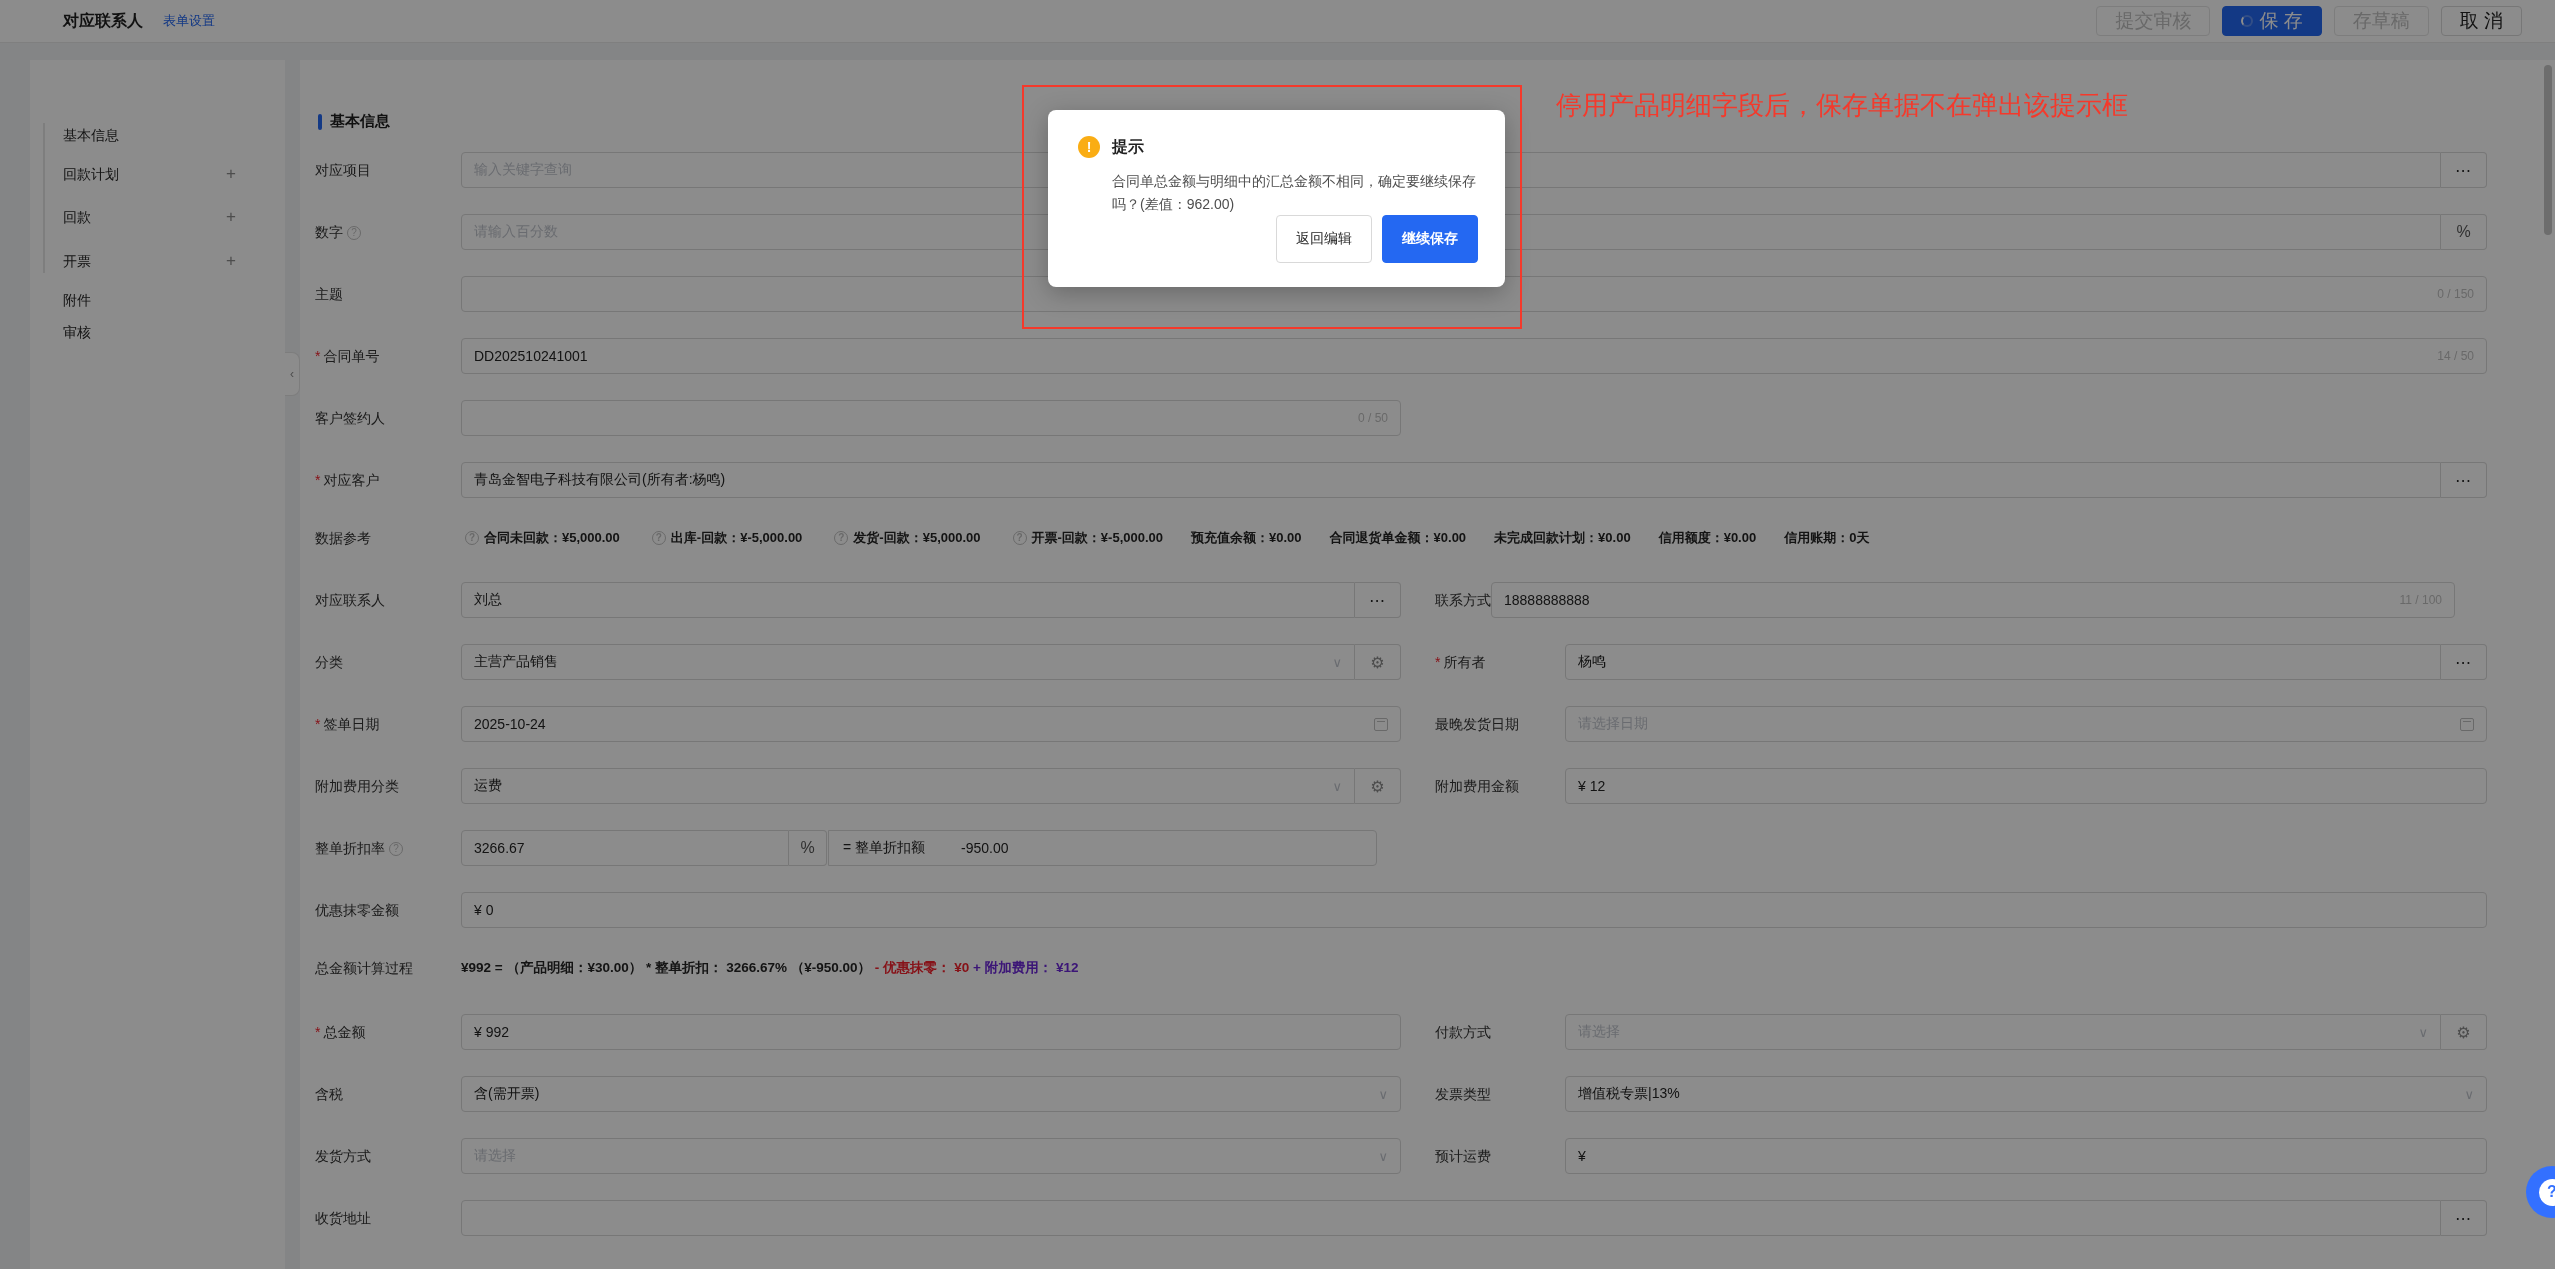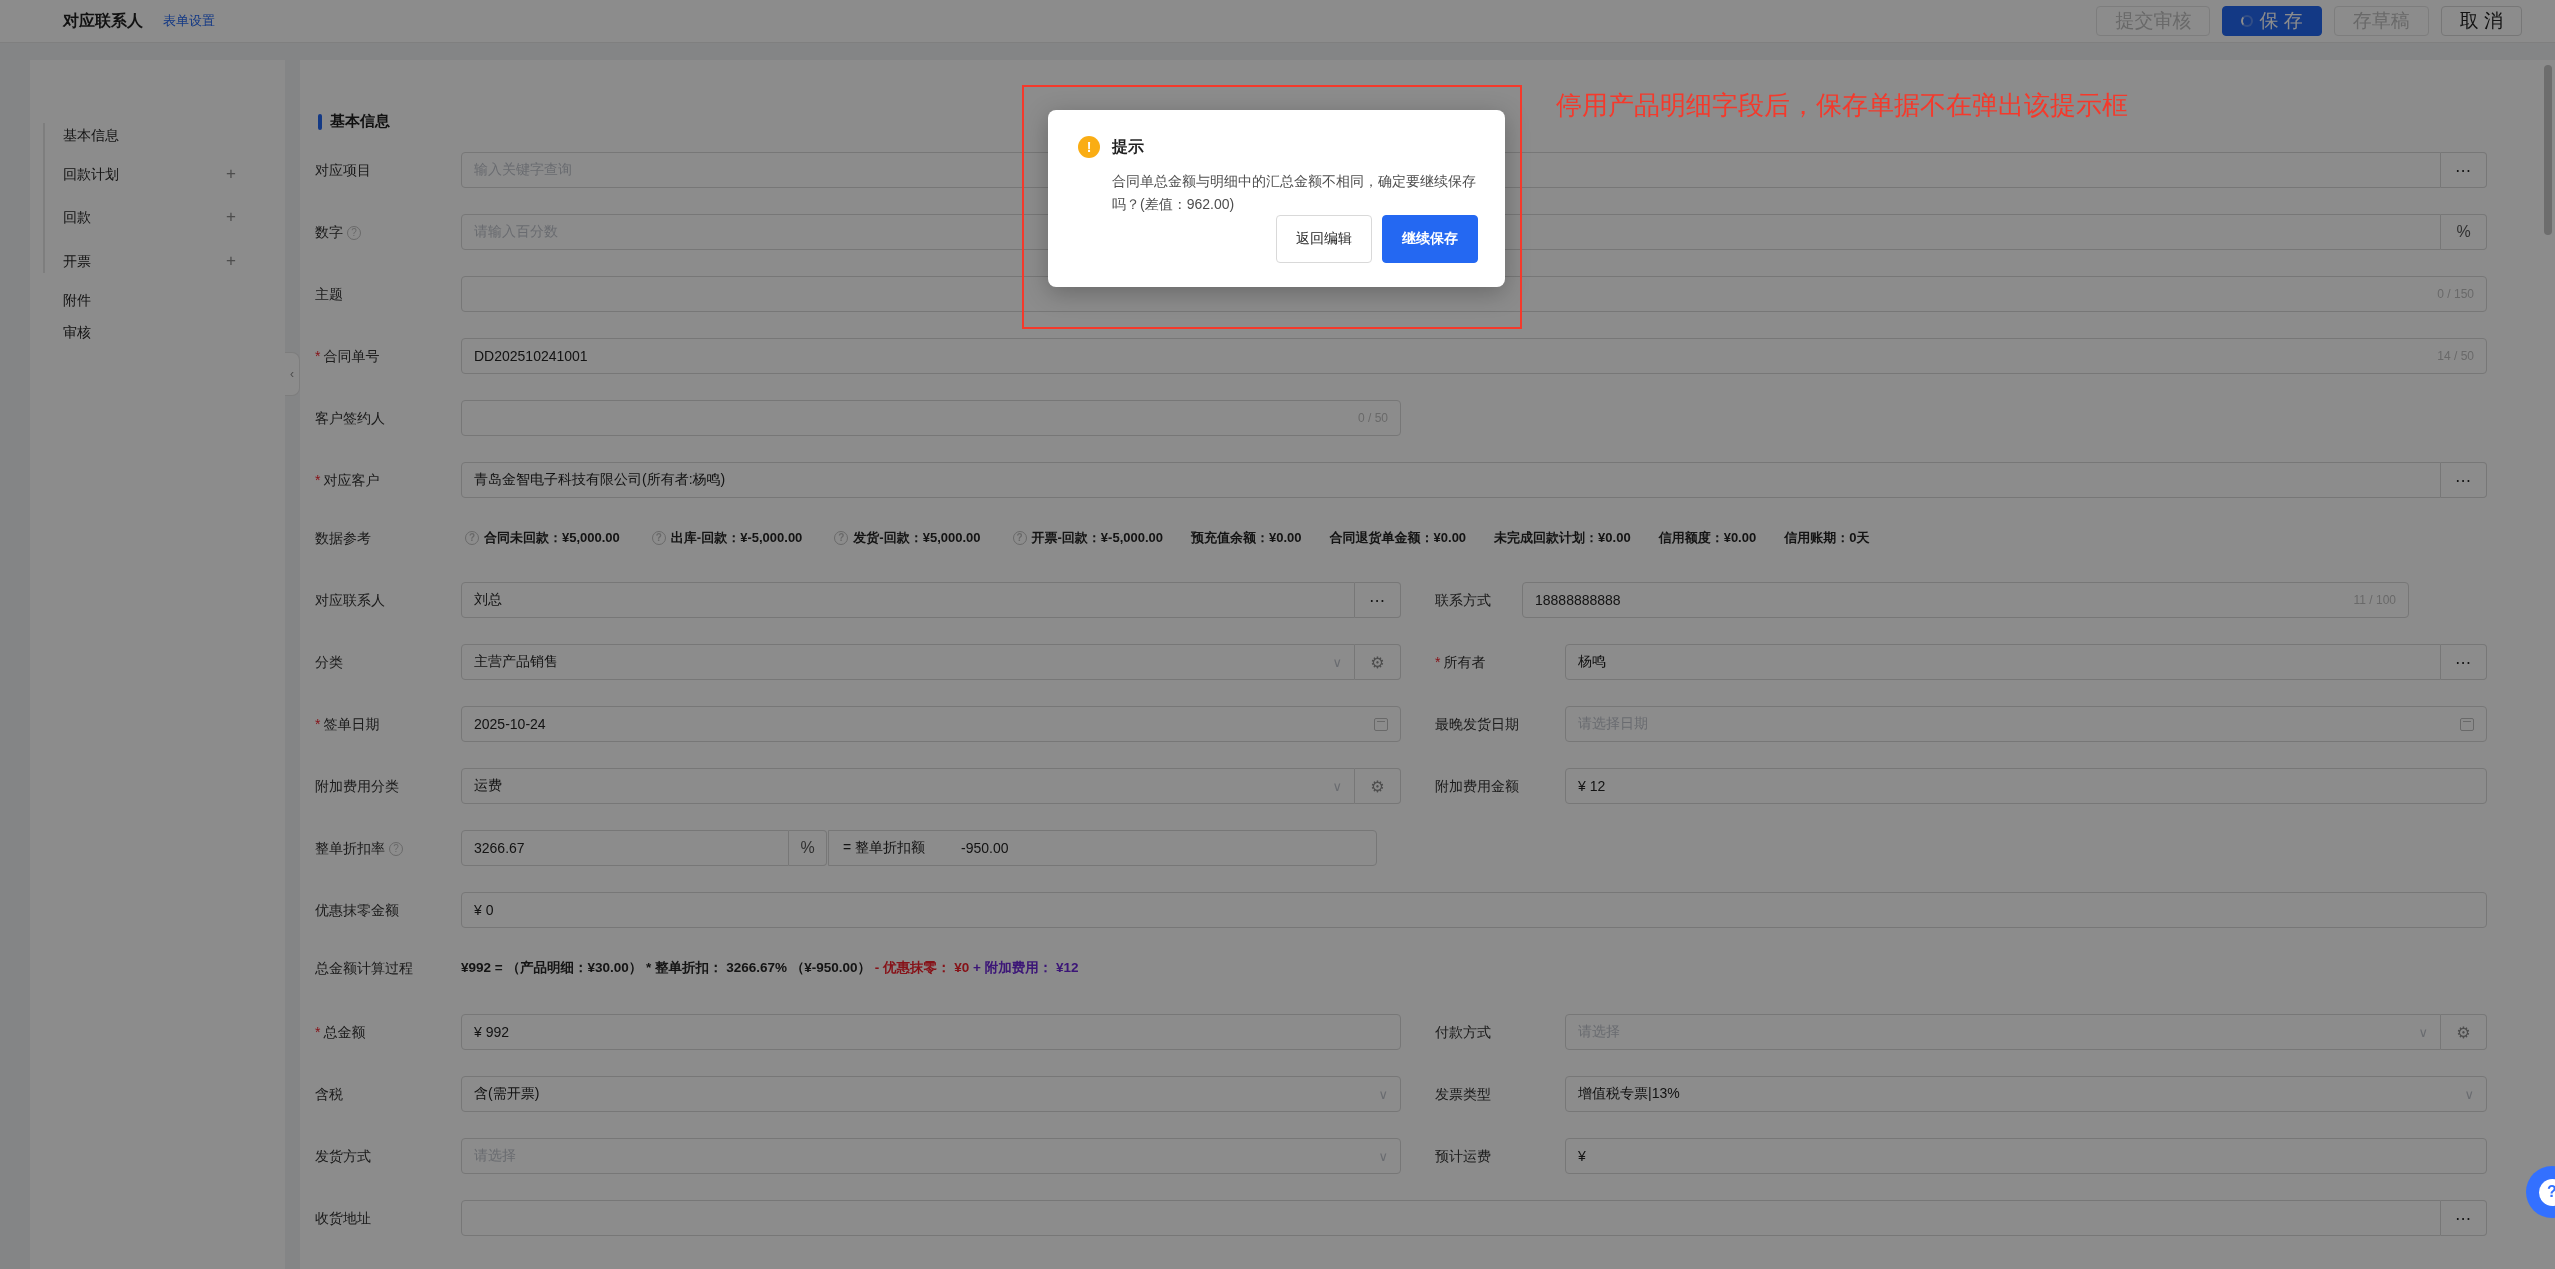--- a/index.html
+++ b/index.html
@@ -212,21 +212,21 @@
 
     <div class="row" style="top:522px">
       <div class="lbl"><span>对应联系人</span></div>
       <div class="input with-addon" style="left:161px;width:894px">
           <span>刘总</span>
         </div>
       <div class="addon" style="left:1055px">
           <span class="i-dots">⋯</span>
         </div>
       <div class="lbl-r"><span>联系方式</span></div>
-      <div class="input" style="left:1222px;width:887px">
+      <div class="input" style="left:1191px;width:964px">
           <span>18888888888</span>
           <span class="counter">11 / 100</span>
         </div>
     </div>
 
     <div class="row" style="top:584px">
       <div class="lbl"><span>分类</span></div>
       <div class="input with-addon" style="left:161px;width:894px">
           <span>主营产品销售</span>
           <span class="chev">∨</span>

